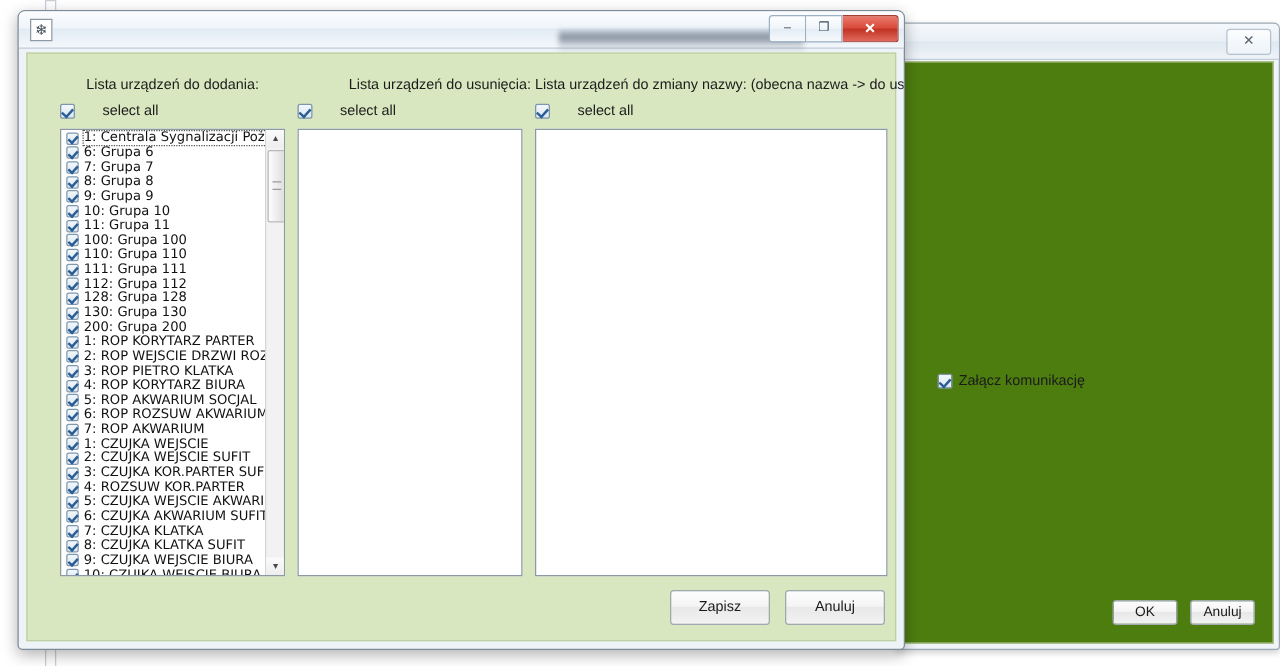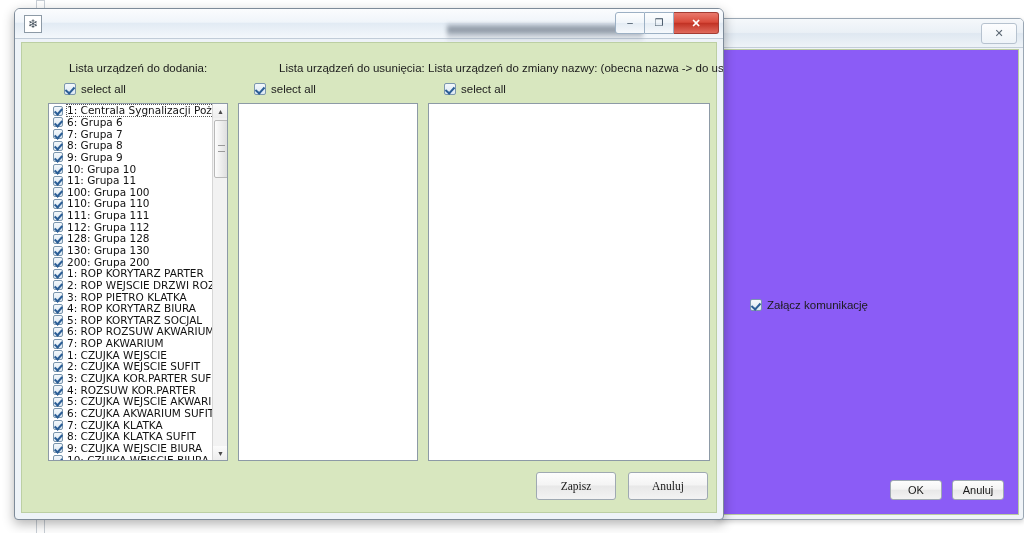--- a/index.html
+++ b/index.html
@@ -57,21 +57,21 @@
     display: flex;
     align-items: center;
     justify-content: center;
     font-size: 11px;
     color: #5a6773;
     line-height: 1;
   }
   .bg-window-body {
     position: absolute;
     left: 4px; top: 30px; right: 4px; bottom: 4px;
-    background: #8b5cf6;
+    background: #4d7c0f;
     border: 1px solid #b9ccA0;
   }
   .bg-check-row {
     position: absolute;
     left: 28px;
     top: 249px;
     display: flex;
     align-items: center;
     gap: 5px;
     font-size: 11.5px;
@@ -93,21 +93,21 @@
     font-family: "Liberation Sans", sans-serif;
     font-size: 11.5px;
     color: #1a1a1a;
     display: flex;
     align-items: center;
     justify-content: center;
     cursor: default;
     box-sizing: border-box;
   }
   .btn.small { width: 52px; height: 20px; font-size: 11px; }
-  .btn.wide  { width: 80px; height: 28px; font-family: Liberation Serif, serif; }
+  .btn.wide  { width: 80px; height: 28px; }
 
   
   .cbx {
     width: 12px;
     height: 12px;
     box-sizing: border-box;
     border: 1px solid #7b96ad;
     border-radius: 2px;
     background: linear-gradient(to bottom, #f2f7fb, #dce8f2);
     position: relative;
@@ -205,24 +205,23 @@
   .col-label {
     position: absolute;
     font-size: 11.5px;
     color: #1b1b1b;
     white-space: nowrap;
   }
   .sel-all {
     position: absolute;
     display: flex;
     align-items: center;
-    gap: 5px;
+    gap: 22px;
     font-size: 11.5px;
     color: #1b1b1b;
-    margin-left: 16px;
   }
 
   .listbox {
     position: absolute;
     background: #ffffff;
     border: 1px solid #8d9aa6;
     overflow: hidden;
     box-sizing: border-box;
   }
   .listbox .items {
@@ -412,21 +411,21 @@
             <div class="li">
               <span class="cbx checked"></span>
               <span class="li-txt">3: ROP PIETRO KLATKA</span>
             </div>
             <div class="li">
               <span class="cbx checked"></span>
               <span class="li-txt">4: ROP KORYTARZ BIURA</span>
             </div>
             <div class="li">
               <span class="cbx checked"></span>
-              <span class="li-txt">5: ROP KORYTARZ SOCJAL</span>
+              <span class="li-txt">5: ROP AKWARIUM SOCJAL</span>
             </div>
             <div class="li">
               <span class="cbx checked"></span>
               <span class="li-txt">6: ROP ROZSUW AKWARIUM</span>
             </div>
             <div class="li">
               <span class="cbx checked"></span>
               <span class="li-txt">7: ROP AKWARIUM</span>
             </div>
             <div class="li">

